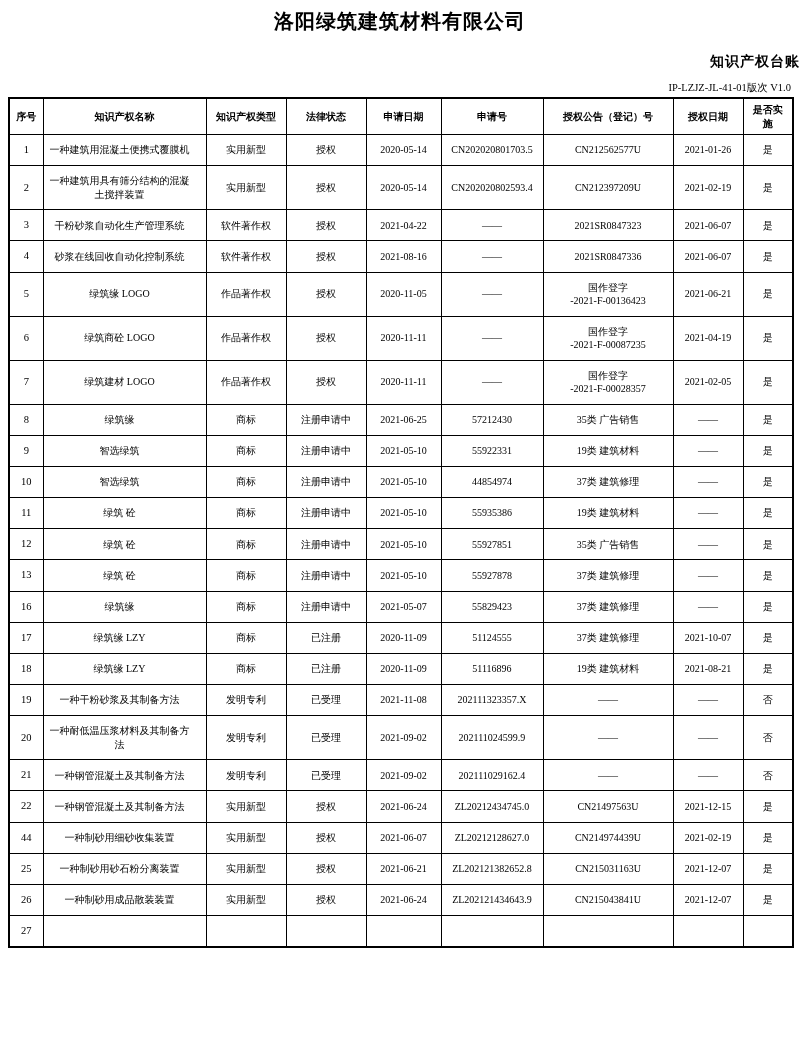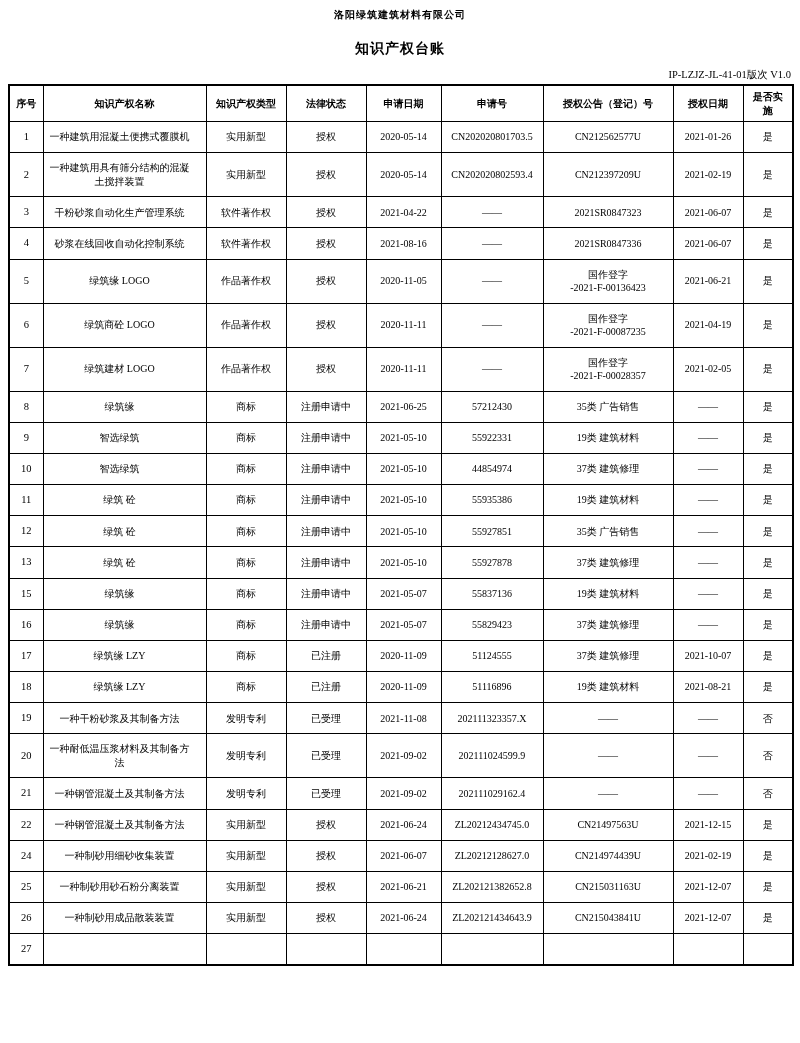--- a/index.html
+++ b/index.html
@@ -12,27 +12,27 @@
     color: #000;
   }
   .page {
     width: 800px;
     height: 1043px;
     overflow: hidden;
     background: #fff;
   }
   .doc-title {
     text-align: center;
-    font-size: 10px;
+    font-size: 20px;
     font-weight: bold;
     padding-top: 8px;
     letter-spacing: 1px;
   }
   .doc-subtitle {
-    text-align: center;
+    text-align: right;
     font-size: 14px;
     font-weight: bold;
     margin-top: 18px;
     letter-spacing: 1px;
   }
   .doc-number {
     text-align: right;
     font-size: 10.5px;
     margin: 10px 9px 2px 0;
     font-weight: normal;
@@ -243,31 +243,20 @@
           <td>绿筑 砼</td>
           <td>商标</td>
           <td>注册申请中</td>
           <td>2021-05-10</td>
           <td>55927878</td>
           <td>37类 建筑修理</td>
           <td>——</td>
           <td>是</td>
         </tr>
         <tr>
-          <td>15</td>
-          <td>绿筑缘</td>
-          <td>商标</td>
-          <td>注册申请中</td>
-          <td>2021-05-07</td>
-          <td>55837136</td>
-          <td>19类 建筑材料</td>
-          <td>——</td>
-          <td>是</td>
-        </tr>
-        <tr>
           <td>16</td>
           <td>绿筑缘</td>
           <td>商标</td>
           <td>注册申请中</td>
           <td>2021-05-07</td>
           <td>55829423</td>
           <td>37类 建筑修理</td>
           <td>——</td>
           <td>是</td>
         </tr>
@@ -331,21 +320,21 @@
           <td>一种钢管混凝土及其制备方法</td>
           <td>实用新型</td>
           <td>授权</td>
           <td>2021-06-24</td>
           <td>ZL20212434745.0</td>
           <td>CN21497563U</td>
           <td>2021-12-15</td>
           <td>是</td>
         </tr>
         <tr>
-          <td>24</td>
+          <td>44</td>
           <td>一种制砂用细砂收集装置</td>
           <td>实用新型</td>
           <td>授权</td>
           <td>2021-06-07</td>
           <td>ZL20212128627.0</td>
           <td>CN214974439U</td>
           <td>2021-02-19</td>
           <td>是</td>
         </tr>
         <tr>

